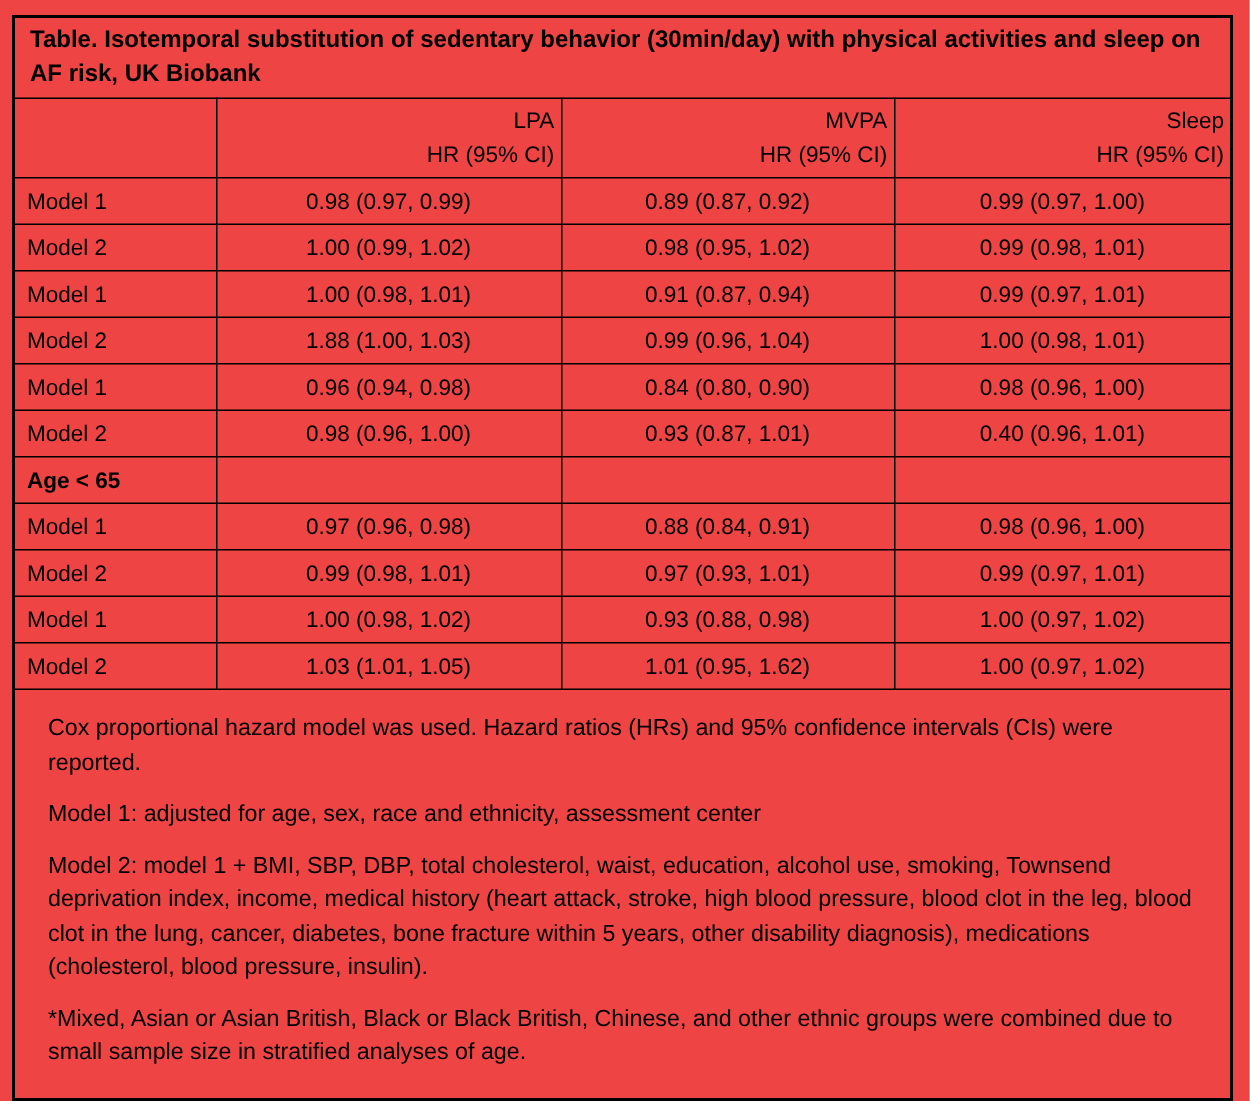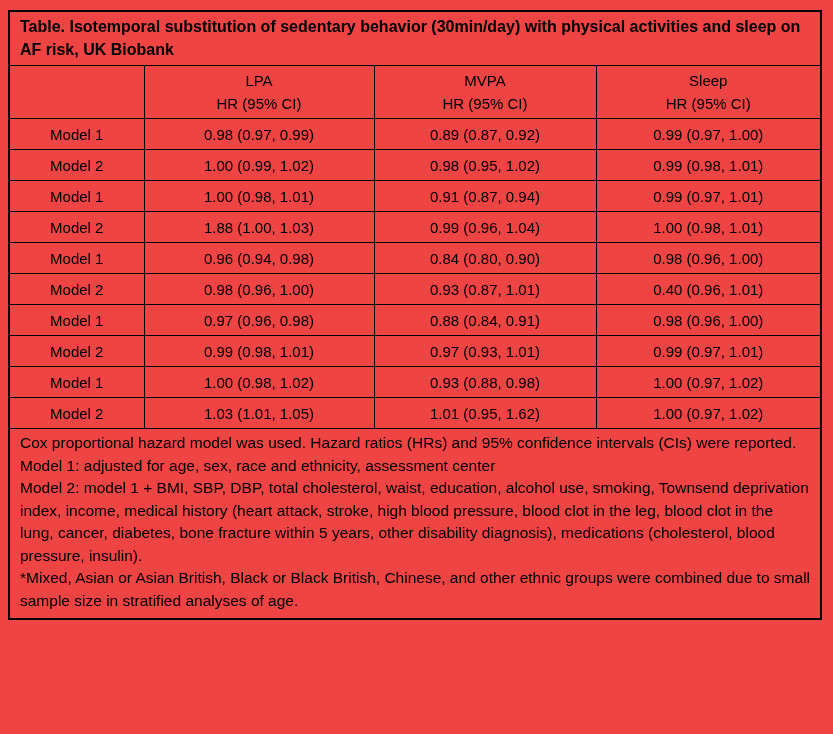--- a/index.html
+++ b/index.html
@@ -31,36 +31,36 @@
   }
   tr.title-row td {
     font-weight: bold;
     font-size: 16px;
     line-height: 23px;
     text-align: left;
     padding: 3px 10px 4px 10px;
   }
   tr.header-row th {
     font-weight: normal;
-    text-align: center;
+    text-align: right;
     line-height: 23px;
     height: 48px;
     padding: 2px 4px;
   }
-  tr.data-row td { height: 26px; text-align: center; }
+  tr.data-row td { height: 26px; }
   td.row-label { text-align: left; }
   td.hr-cell { text-align: center; }
   tr.section-row td.row-label { font-weight: bold; }
   tr.footer-row td {
     padding: 3px 10px 6px 10px;
     line-height: 22.5px;
     font-size: 15.5px;
     vertical-align: top;
   }
-  tr.footer-row p { margin: 0; }
+  tr.footer-row p { margin: 12px; }
 </style>
 </head>
 <body>
 
 <div class="page">
   <table class="af-table">
     <colgroup>
       <col style="width:135px">
       <col style="width:230px">
       <col style="width:222px">
@@ -120,20 +120,26 @@
       <td class="hr-cell">0.84 (0.80, 0.90)</td>
       <td class="hr-cell">0.98 (0.96, 1.00)</td>
     </tr>
     <tr class="data-row">
       <td class="row-label">Model 2</td>
       <td class="hr-cell">0.98 (0.96, 1.00)</td>
       <td class="hr-cell">0.93 (0.87, 1.01)</td>
       <td class="hr-cell">0.40 (0.96, 1.01)</td>
     </tr>
 
+    <tr class="data-row section-row">
+      <td class="row-label">Age &lt; 65</td>
+      <td class="hr-cell"></td>
+      <td class="hr-cell"></td>
+      <td class="hr-cell"></td>
+    </tr>
     <tr class="data-row">
       <td class="row-label">Model 1</td>
       <td class="hr-cell">0.97 (0.96, 0.98)</td>
       <td class="hr-cell">0.88 (0.84, 0.91)</td>
       <td class="hr-cell">0.98 (0.96, 1.00)</td>
     </tr>
     <tr class="data-row">
       <td class="row-label">Model 2</td>
       <td class="hr-cell">0.99 (0.98, 1.01)</td>
       <td class="hr-cell">0.97 (0.93, 1.01)</td>

